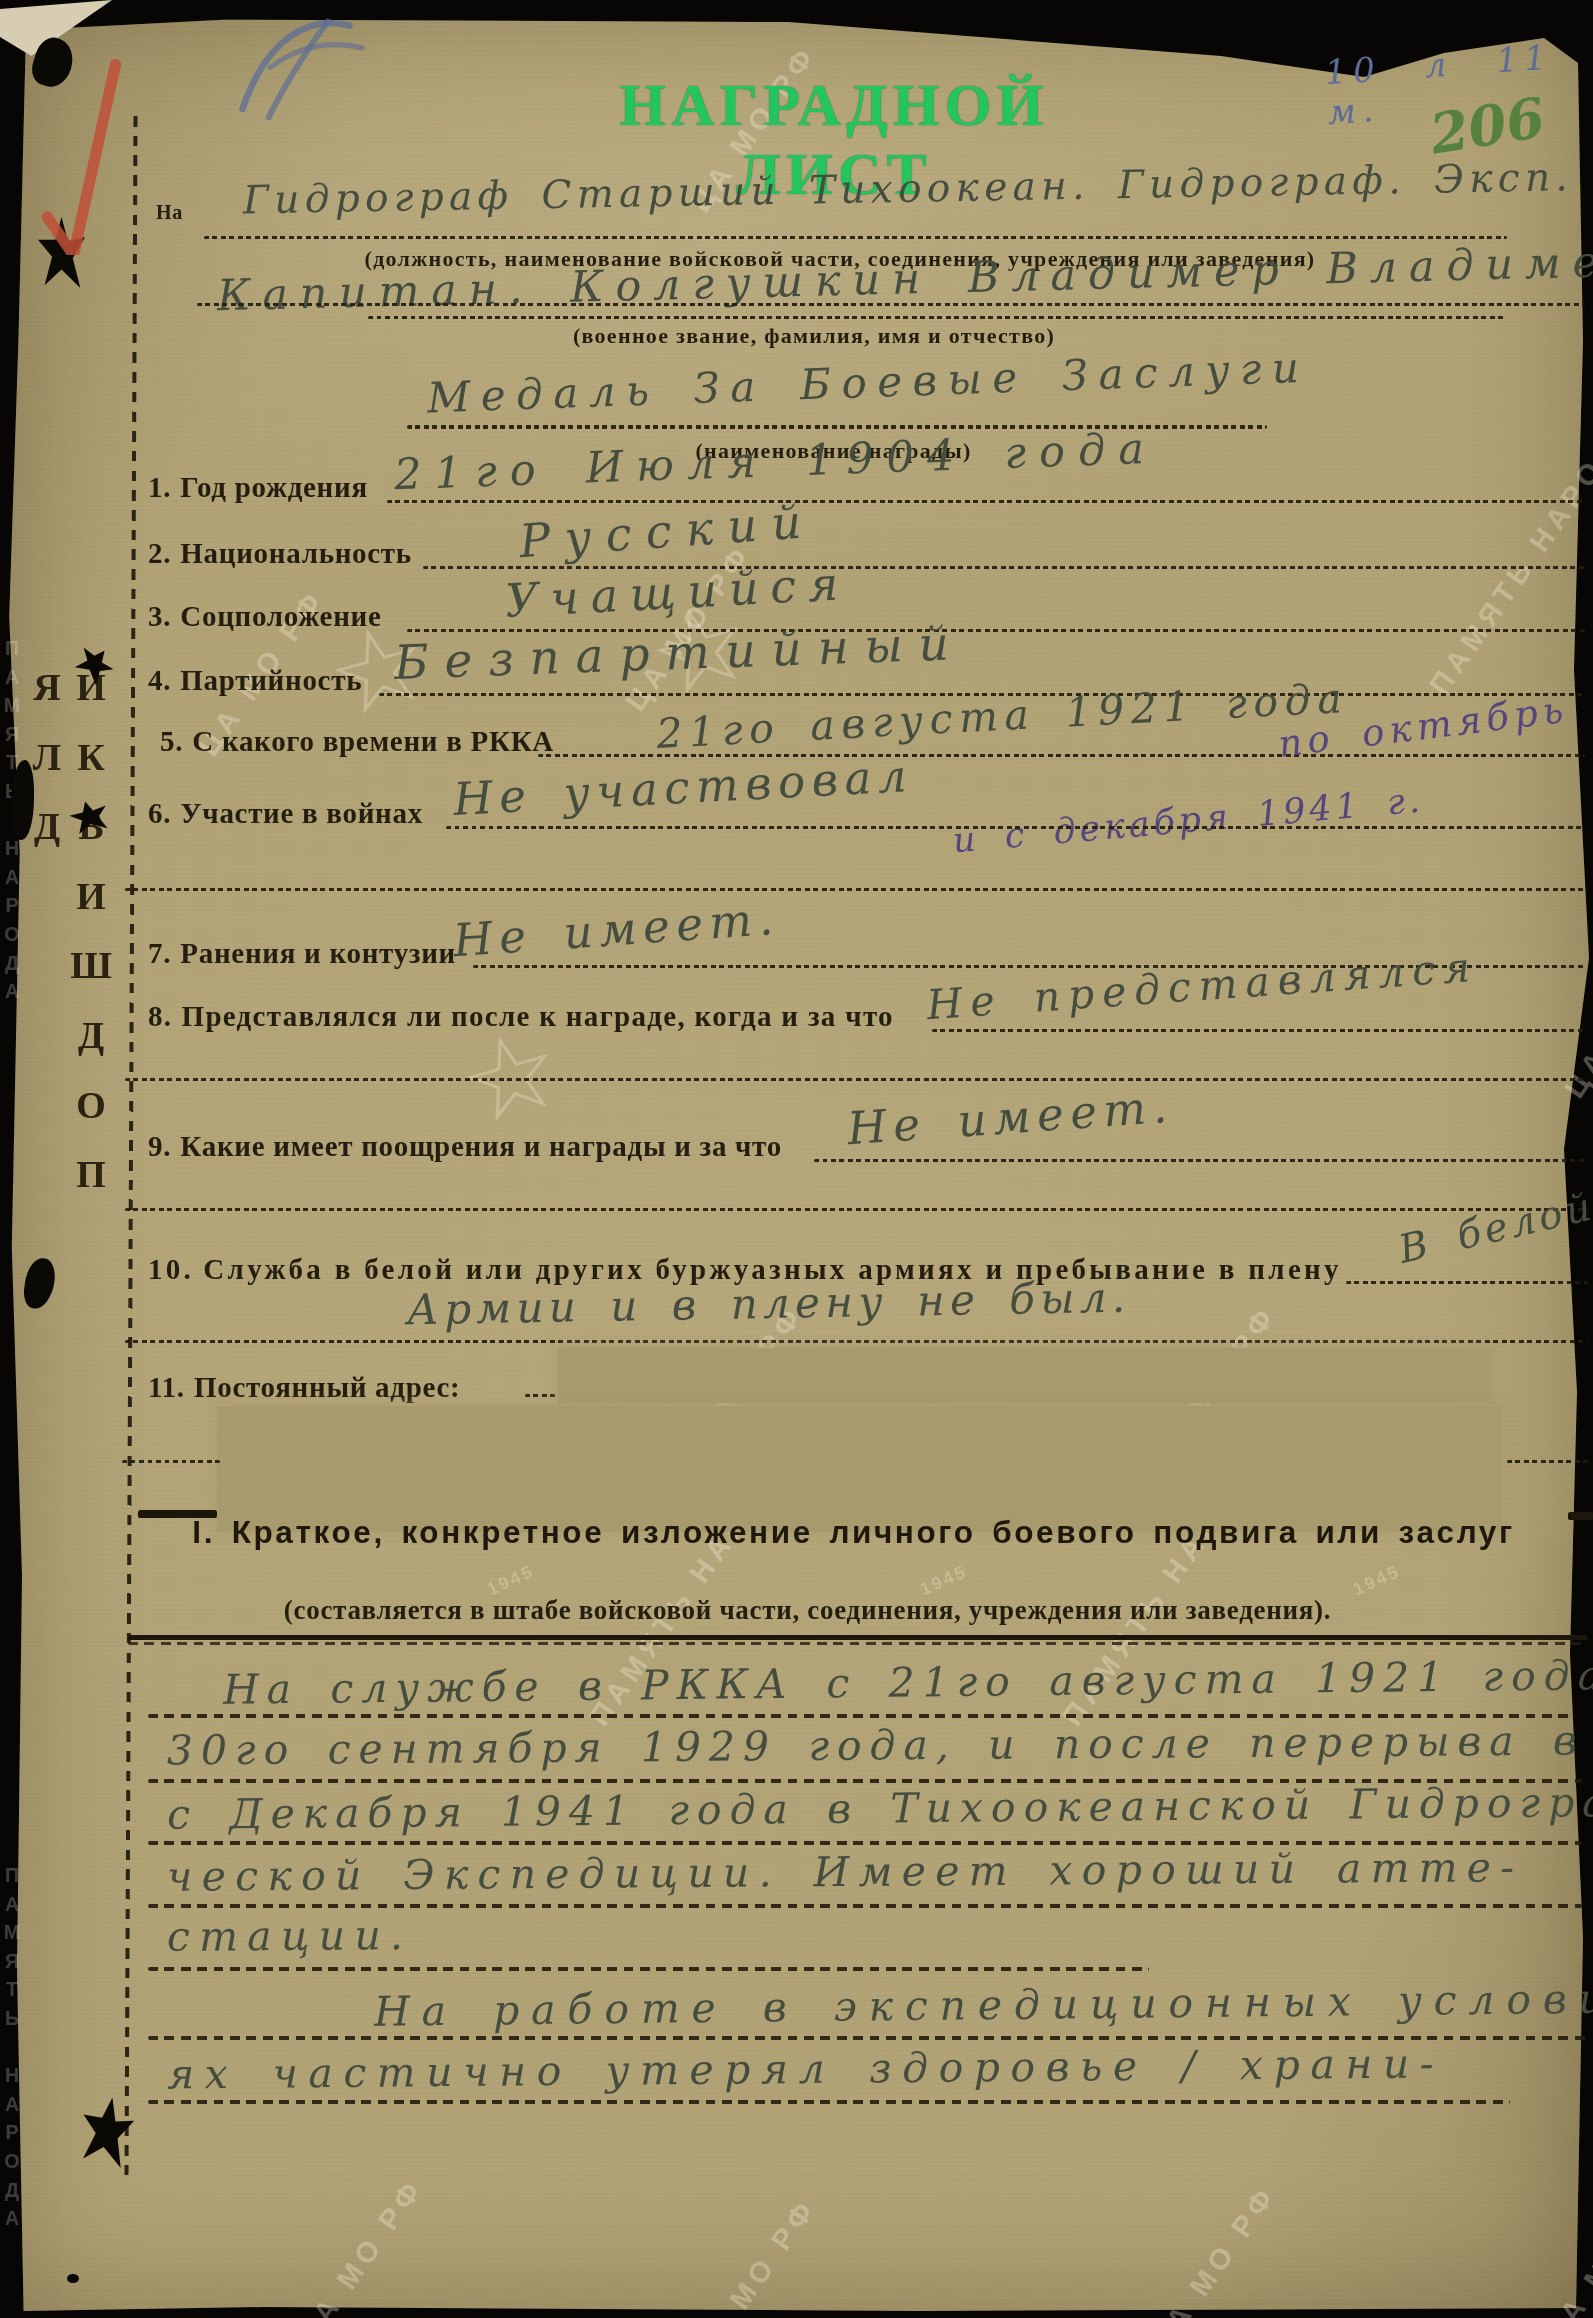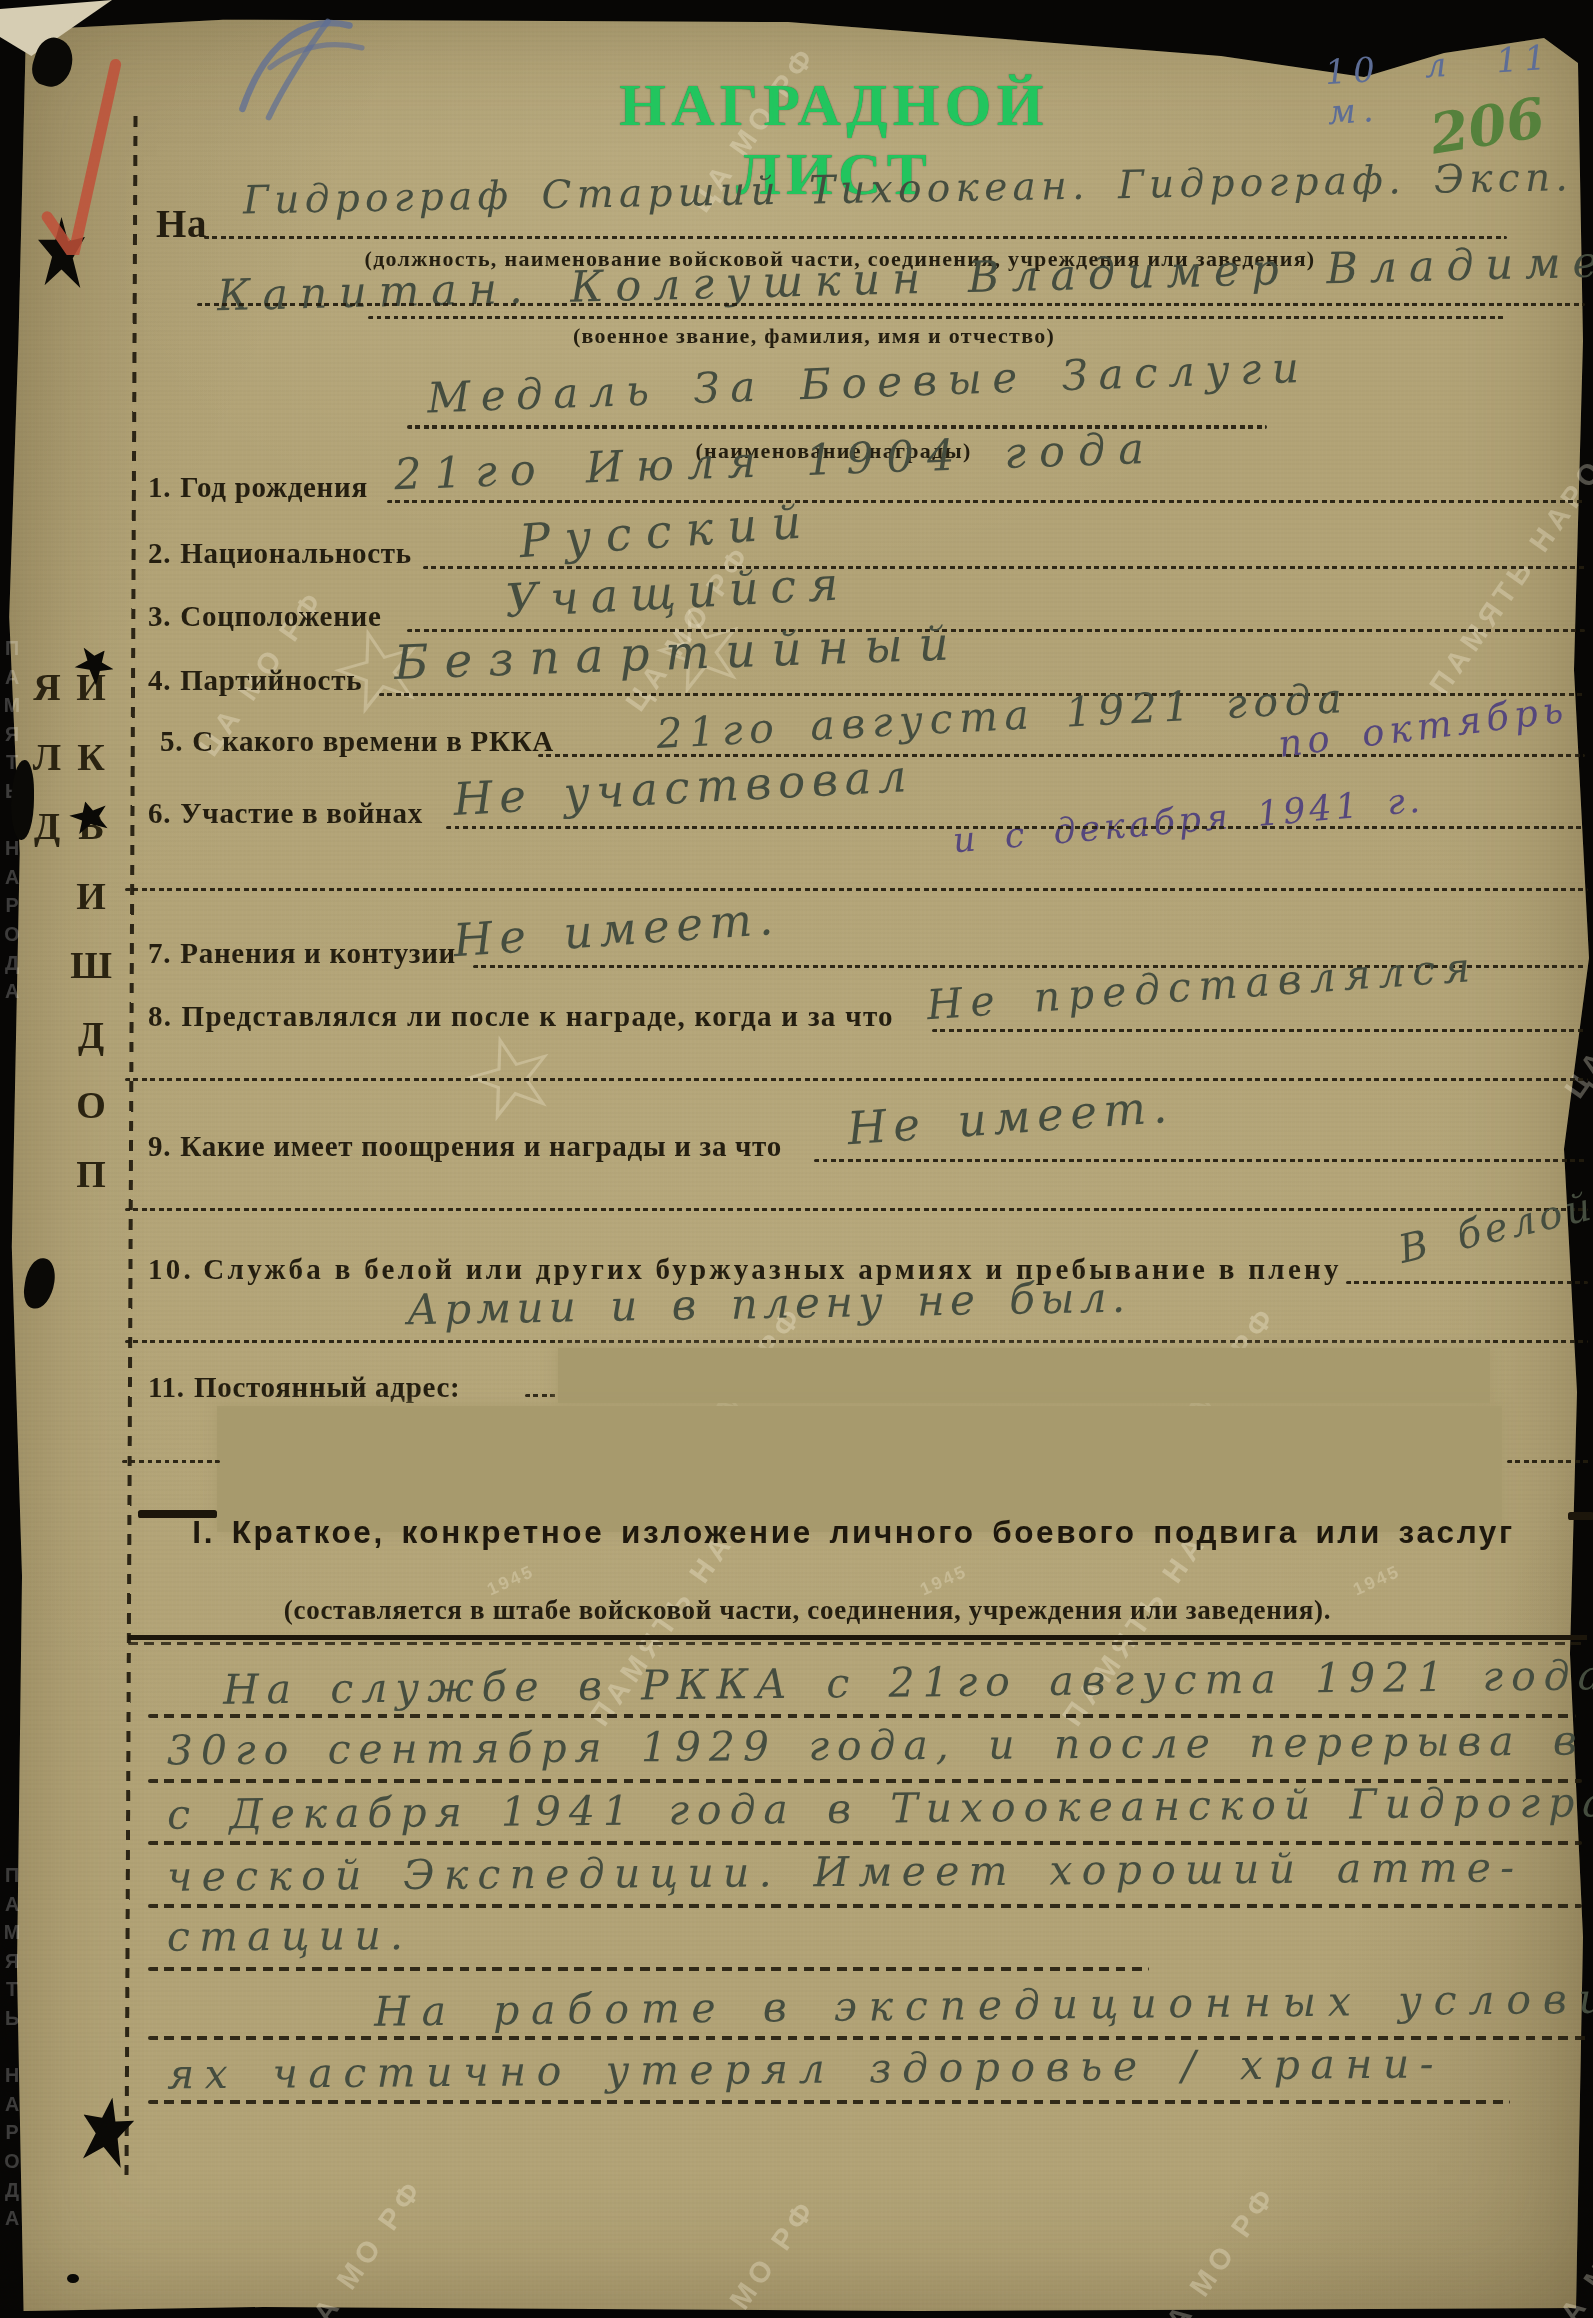--- a/index.html
+++ b/index.html
@@ -125,21 +125,21 @@
 <svg class="abs" style="left:228px;top:6.6px;" width="151" height="125" viewBox="0 0 230 190">
   <path d="M 22,155 C 60,45 125,12 185,28" fill="none" stroke="#5d6d96" stroke-width="10" stroke-linecap="round" opacity="0.75"></path>
   <path d="M 152,22 C 122,62 84,122 62,168" fill="none" stroke="#5d6d96" stroke-width="9" stroke-linecap="round" opacity="0.7"></path>
   <path d="M 64,92 C 104,62 152,50 204,62" fill="none" stroke="#5d6d96" stroke-width="8" stroke-linecap="round" opacity="0.6"></path>
 </svg>
 <div id="sheet-note-blue" class="abs" style="left:1326px;top:43px;">10 л 11 м.</div>
 <div id="page-num-green" class="abs" style="left:1430px;top:93px;">206</div>
 
 <div id="doc-title" class="abs">НАГРАДНОЙ ЛИСТ</div>
 
-<div class="abs lbl" style="left:156px;top:201px;font-size:39px;text-align:right;">На</div>
+<div class="abs lbl" style="left:156px;top:201px;font-size:20px;text-align:right;">На</div>
 <div class="abs hand" style="left:243px;top:164px;font-size:39px;letter-spacing:5.3px;transform:rotate(-1deg);">Гидрограф Старший Тихоокеан. Гидрограф. Эксп. ГУВМФ</div>
 <div class="abs dots" style="left:204px;top:236px;width:1303px;"></div>
 <div class="abs cap" style="left:341px;top:246px;width:998px;">(должность, наименование войсковой части, соединения, учреждения или заведения)</div>
 
 <div class="abs hand" style="left:217px;top:251px;font-size:43px;letter-spacing:11.8px;transform:rotate(-1.4deg);">Капитан. Колгушкин Владимер Владимерович</div>
 <div class="abs dots" style="left:197px;top:303px;width:1388px;"></div>
 <div class="abs dots" style="left:368px;top:316px;width:1136px;"></div>
 <div class="abs cap" style="left:420px;top:323px;width:788px;">(военное звание, фамилия, имя и отчество)</div>
 
 <div class="abs hand" style="left:427px;top:358px;font-size:42px;letter-spacing:10.5px;transform:rotate(-2deg);">Медаль За Боевые Заслуги</div>

